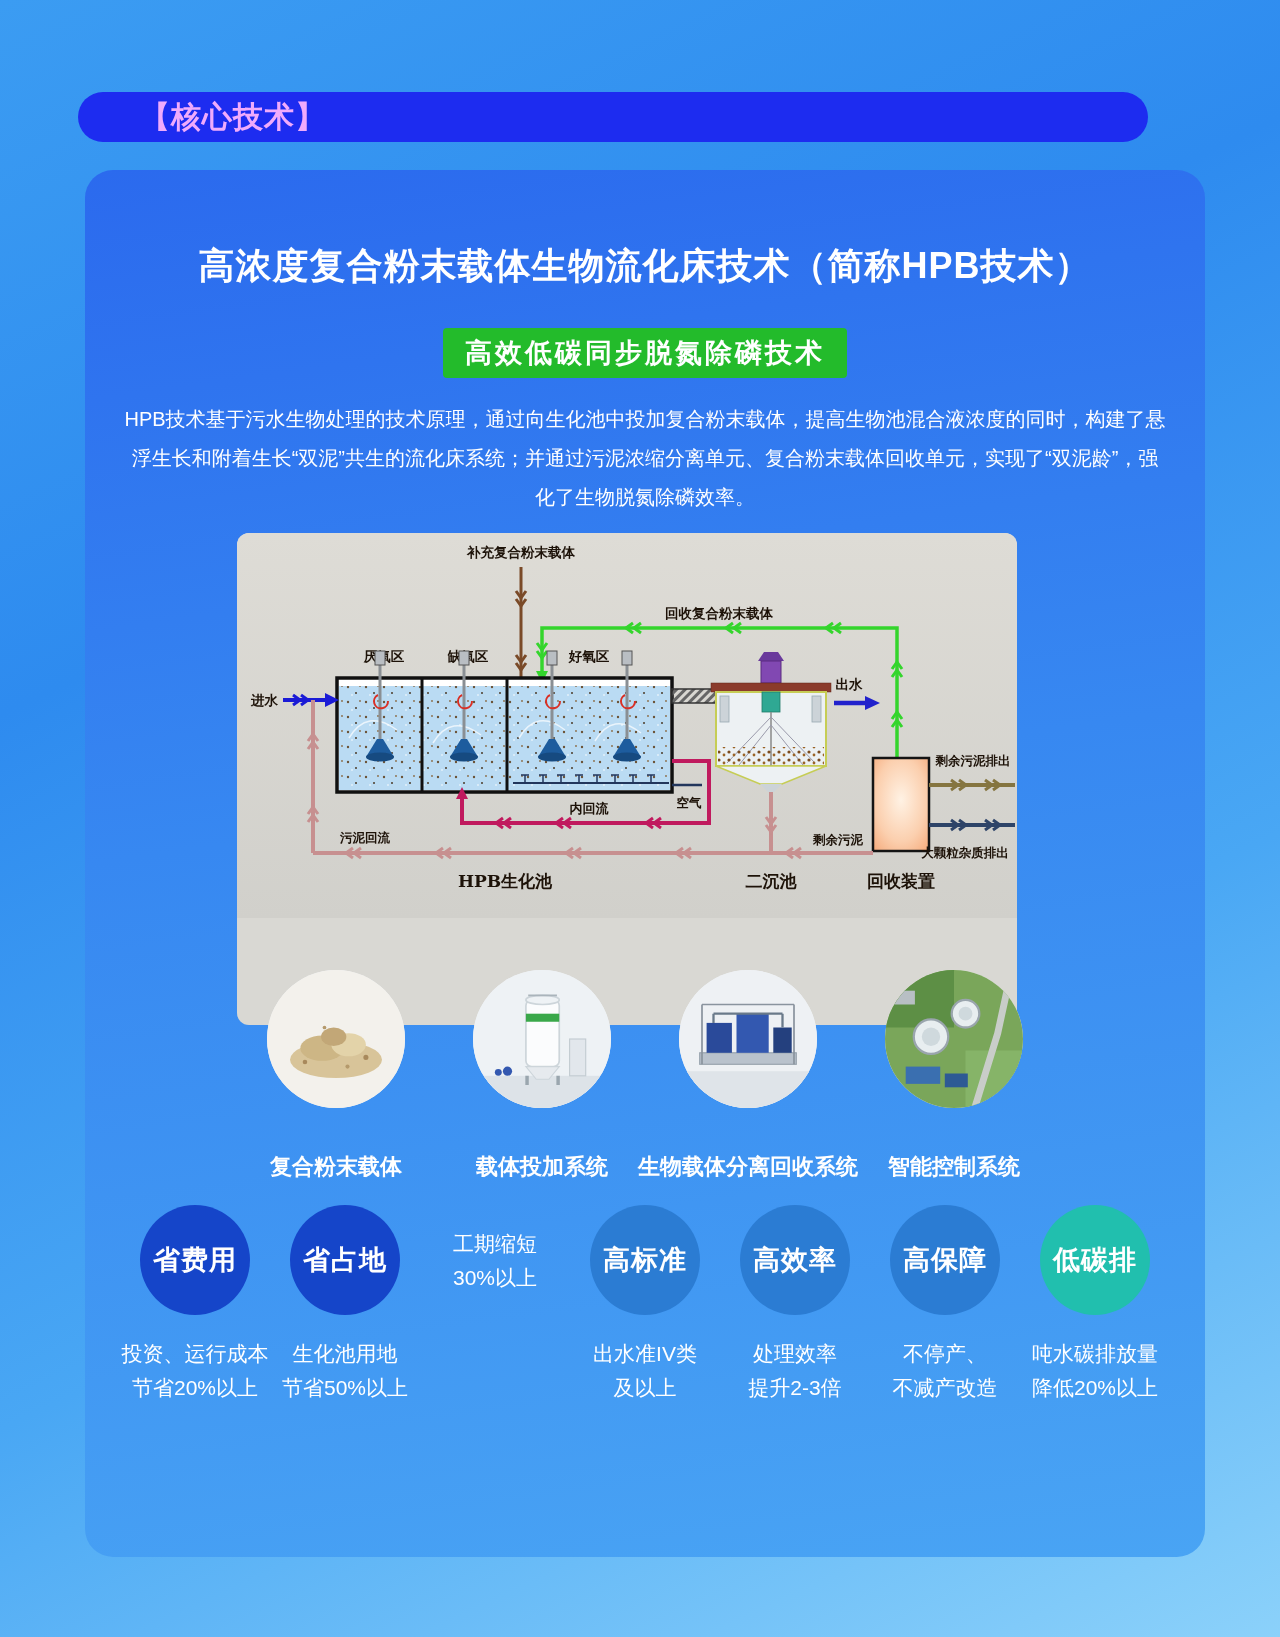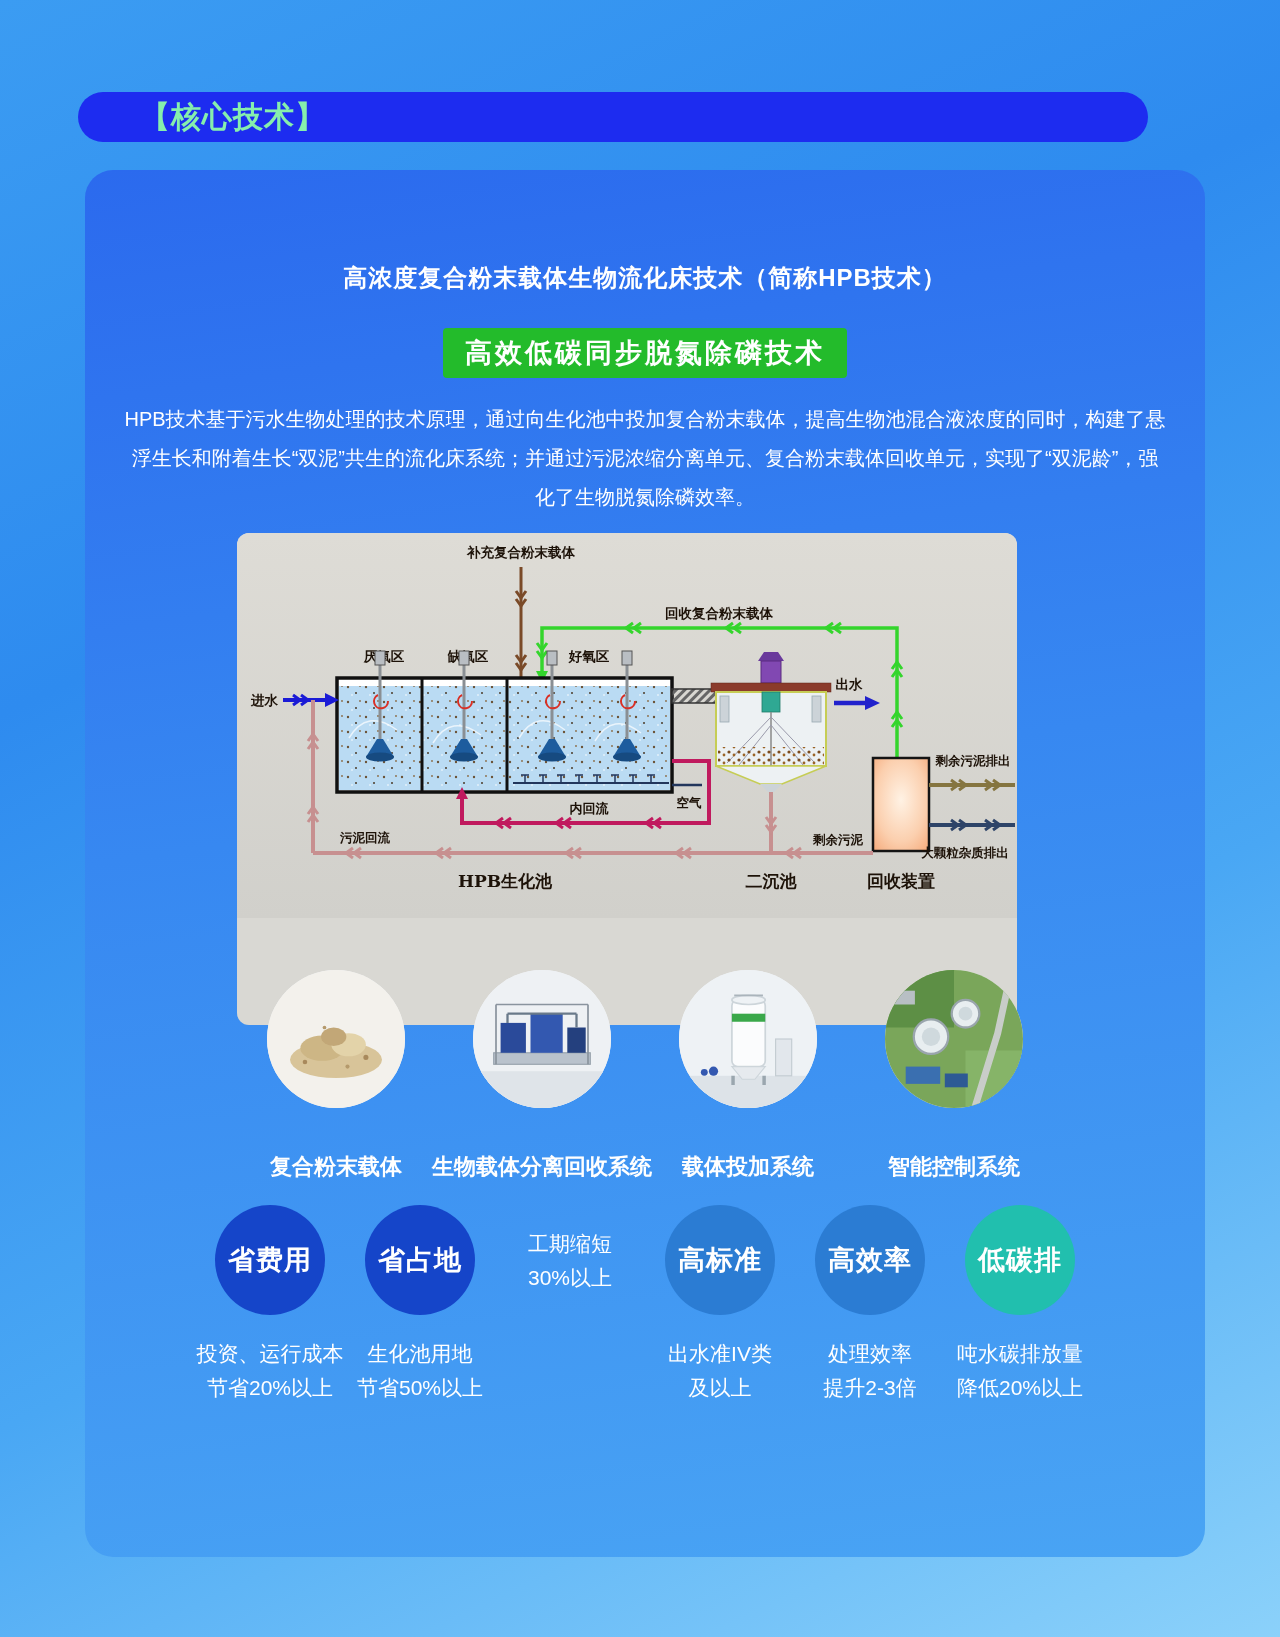--- a/index.html
+++ b/index.html
@@ -4,29 +4,29 @@
 <style>
   html,body{margin:0;padding:0;}
   body{
     width:1280px;height:1637px;position:relative;overflow:hidden;
     background:linear-gradient(155deg,#3b9cf2 0%,#2e8bef 32%,#49a7f4 64%,#8bd1fa 100%);
     font-family:"Liberation Sans",sans-serif;
   }
   .header-pill{
     position:absolute;left:78px;top:92px;width:1070px;height:50px;border-radius:26px;
     display:flex;align-items:center;padding-left:62px;box-sizing:border-box;
-    color:#86efac;font-size:30px;font-weight:bold;letter-spacing:1px;
+    color:#f0abfc;font-size:30px;font-weight:bold;letter-spacing:1px;
   }
   .panel{
     position:absolute;left:85px;top:170px;width:1120px;height:1387px;border-radius:28px;
     background:linear-gradient(172deg,#2b6aee 0%,#3788f1 45%,#49a4f4 100%);
   }
   .title{
     position:absolute;top:72px;left:0;width:100%;text-align:center;
-    color:#fff;font-size:24px;font-weight:bold;letter-spacing:1px;margin-top:20px;
+    color:#fff;font-size:36px;font-weight:bold;letter-spacing:1px;
   }
   .subtitle-badge{
     position:absolute;top:158px;left:50%;transform:translateX(-50%);
     color:#fff;font-size:27px;font-weight:bold;letter-spacing:3px;
     padding:7px 22px;border-radius:4px;white-space:nowrap;
   }
   .description{
     position:absolute;top:230px;left:50%;transform:translateX(-50%);
     width:1045px;color:#fff;font-size:20px;line-height:39px;text-align:center;
   }
@@ -305,54 +305,54 @@
             <circle cx="33" cy="80" r="2" fill="#a8895c"></circle>
           <circle cx="70" cy="84" r="1.8" fill="#b59a6c"></circle>
             <circle cx="50" cy="50" r="1.6" fill="#b59a6c"></circle>
         </svg>
       </div>
       <div class="feature-label">复合粉末载体</div>
     </div>
     <div class="feature">
       <div class="feature-photo">
         <svg viewBox="0 0 120 120" width="138" height="138">
+          <rect width="120" height="120" fill="#eef2f5"></rect>
+          <rect y="92" width="120" height="28" fill="#dde3e8"></rect>
+          <line x1="47" y1="92" x2="47" y2="100" stroke="#9aa6ae" stroke-width="3"></line>
+          <line x1="74" y1="92" x2="74" y2="100" stroke="#9aa6ae" stroke-width="3"></line>
+          <rect x="46" y="26" width="29" height="58" rx="5" fill="#fbfcfd" stroke="#cdd5da" stroke-width="1.5"></rect>
+          <rect x="46" y="38" width="29" height="7" fill="#3aa84a"></rect>
+          <polygon points="46,84 75,84 66,95 55,95" fill="#e6eaee" stroke="#cdd5da" stroke-width="1"></polygon>
+          <ellipse cx="60.5" cy="26" rx="14.5" ry="4" fill="#eef2f5" stroke="#cdd5da" stroke-width="1.5"></ellipse>
+          <line x1="48" y1="22" x2="73" y2="22" stroke="#aab4bb" stroke-width="1.5"></line>
+          <rect x="84" y="60" width="14" height="32" fill="#e2e7ec" stroke="#c3ccd2" stroke-width="1"></rect>
+          <circle cx="30" cy="88" r="4" fill="#3358b0"></circle>
+            <circle cx="22" cy="89" r="3" fill="#3358b0"></circle>
+        </svg>
+      </div>
+      <div class="feature-label">载体投加系统</div>
+    </div>
+    <div class="feature">
+      <div class="feature-photo">
+        <svg viewBox="0 0 120 120" width="138" height="138">
           <rect width="120" height="120" fill="#eef1f4"></rect>
           <rect y="88" width="120" height="32" fill="#dfe4e9"></rect>
           <rect x="18" y="72" width="84" height="10" fill="#b9c2cc" stroke="#97a2ac" stroke-width="1"></rect>
           <rect x="24" y="46" width="22" height="26" fill="#2a4a9a"></rect>
           <rect x="50" y="38" width="28" height="34" fill="#3358b0"></rect>
           <rect x="82" y="50" width="16" height="22" fill="#24407e"></rect>
           <line x1="30" y1="38" x2="30" y2="46" stroke="#6a7a8a" stroke-width="2"></line>
           <line x1="30" y1="38" x2="90" y2="38" stroke="#6a7a8a" stroke-width="2"></line>
           <line x1="90" y1="38" x2="90" y2="50" stroke="#6a7a8a" stroke-width="2"></line>
           <line x1="20" y1="30" x2="20" y2="82" stroke="#8a949e" stroke-width="1.5"></line>
           <line x1="100" y1="30" x2="100" y2="82" stroke="#8a949e" stroke-width="1.5"></line>
           <line x1="20" y1="30" x2="100" y2="30" stroke="#8a949e" stroke-width="1.5"></line>
         </svg>
       </div>
       <div class="feature-label">生物载体分离回收系统</div>
-    </div>
-    <div class="feature">
-      <div class="feature-photo">
-        <svg viewBox="0 0 120 120" width="138" height="138">
-          <rect width="120" height="120" fill="#eef2f5"></rect>
-          <rect y="92" width="120" height="28" fill="#dde3e8"></rect>
-          <line x1="47" y1="92" x2="47" y2="100" stroke="#9aa6ae" stroke-width="3"></line>
-          <line x1="74" y1="92" x2="74" y2="100" stroke="#9aa6ae" stroke-width="3"></line>
-          <rect x="46" y="26" width="29" height="58" rx="5" fill="#fbfcfd" stroke="#cdd5da" stroke-width="1.5"></rect>
-          <rect x="46" y="38" width="29" height="7" fill="#3aa84a"></rect>
-          <polygon points="46,84 75,84 66,95 55,95" fill="#e6eaee" stroke="#cdd5da" stroke-width="1"></polygon>
-          <ellipse cx="60.5" cy="26" rx="14.5" ry="4" fill="#eef2f5" stroke="#cdd5da" stroke-width="1.5"></ellipse>
-          <line x1="48" y1="22" x2="73" y2="22" stroke="#aab4bb" stroke-width="1.5"></line>
-          <rect x="84" y="60" width="14" height="32" fill="#e2e7ec" stroke="#c3ccd2" stroke-width="1"></rect>
-          <circle cx="30" cy="88" r="4" fill="#3358b0"></circle>
-            <circle cx="22" cy="89" r="3" fill="#3358b0"></circle>
-        </svg>
-      </div>
-      <div class="feature-label">载体投加系统</div>
     </div>
     <div class="feature">
       <div class="feature-photo">
         <svg viewBox="0 0 120 120" width="138" height="138">
           <rect width="120" height="120" fill="#7aa65a"></rect>
           <rect x="0" y="0" width="60" height="50" fill="#5d8f45"></rect>
           <rect x="70" y="70" width="50" height="50" fill="#86b468"></rect>
           <path d="M78,120 L98,55 L110,0" stroke="#c9cdc9" stroke-width="6" fill="none"></path>
           <circle cx="40" cy="58" r="15" fill="#e8eef0" stroke="#9aa5ad" stroke-width="2"></circle>
           <circle cx="40" cy="58" r="8" fill="#cfd9dd"></circle>
@@ -396,20 +396,27 @@
       </div>
     </div>
     <div class="benefit">
       <div class="benefit-circle" style="background-color: rgb(43, 124, 211);">高效率</div>
       <div class="benefit-desc">
         <div>处理效率</div>
           <div>提升2-3倍</div>
       </div>
     </div>
     <div class="benefit">
+      <div class="benefit-circle" style="background-color: rgb(43, 124, 211);">高保障</div>
+      <div class="benefit-desc">
+        <div>不停产、</div>
+          <div>不减产改造</div>
+      </div>
+    </div>
+    <div class="benefit">
       <div class="benefit-circle" style="background-color: rgb(33, 191, 174);">低碳排</div>
       <div class="benefit-desc">
         <div>吨水碳排放量</div>
           <div>降低20%以上</div>
       </div>
     </div>
   </div>
 
 </div>
 

